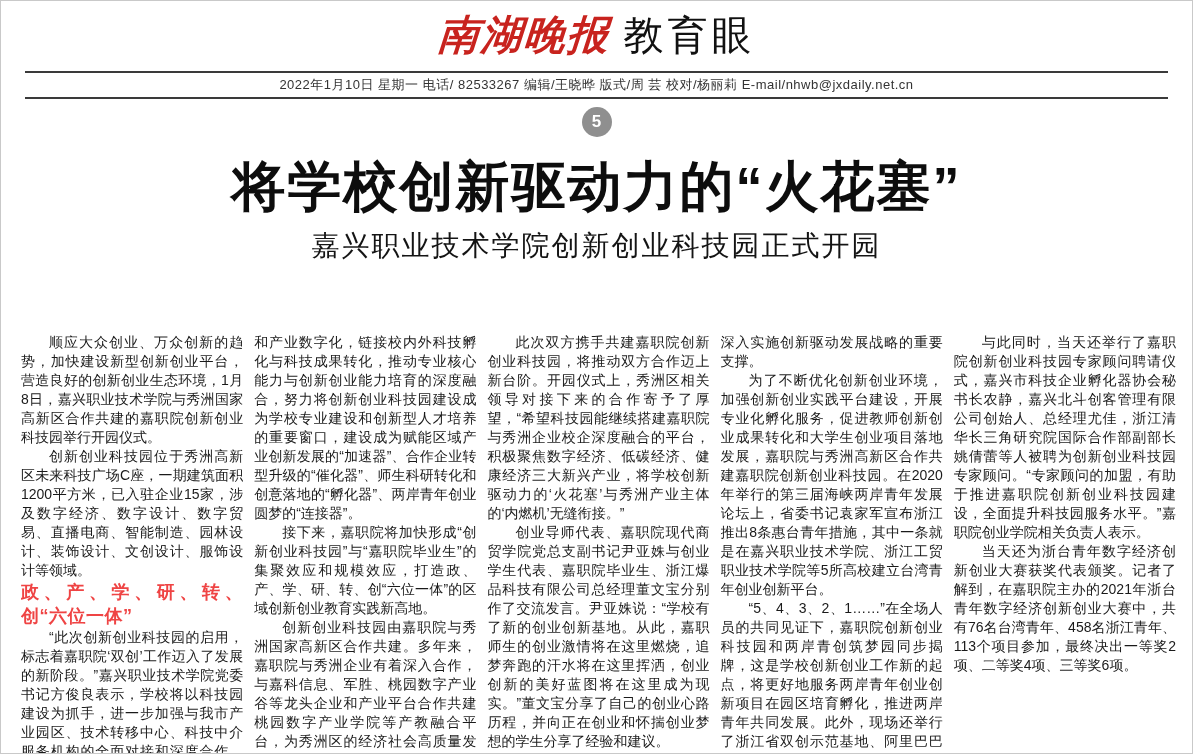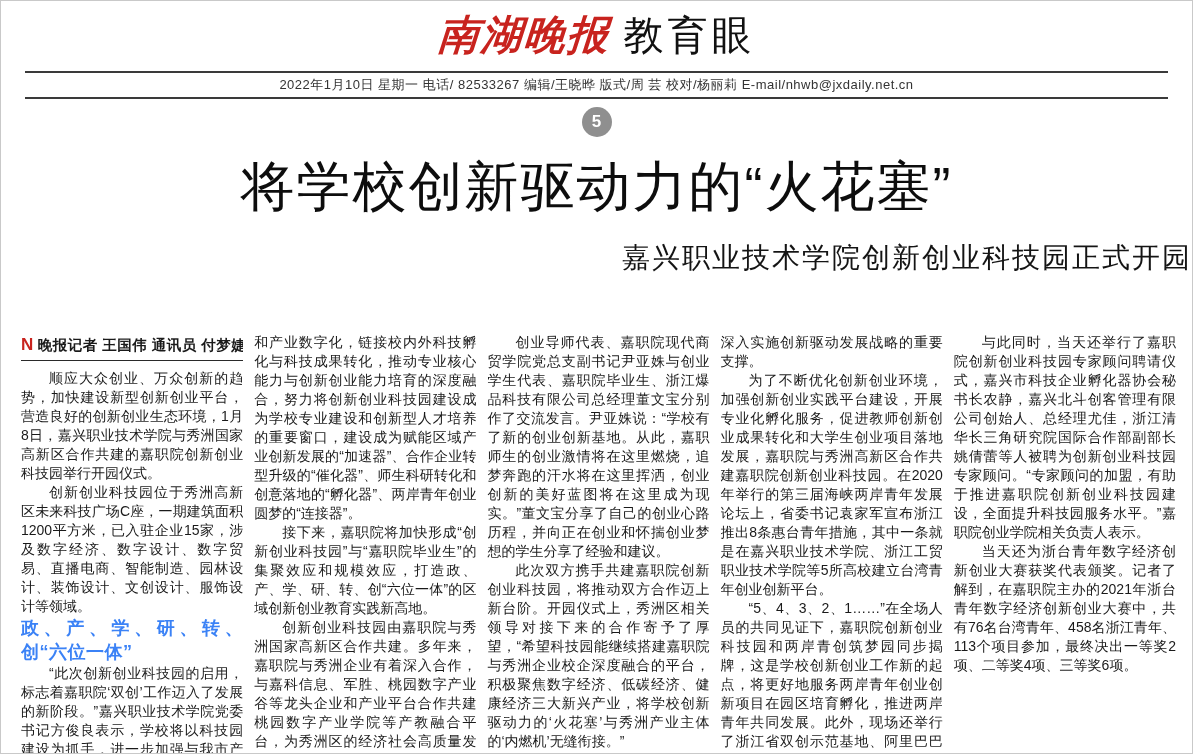--- a/index.html
+++ b/index.html
@@ -21,40 +21,39 @@
     height:24px;display:flex;align-items:center;justify-content:center;text-align:right;
   }
   .dateline{font-size:13px;color:#333;letter-spacing:0.5px;white-space:nowrap;}
   .page-badge{
     width:30px;height:30px;border-radius:50%;margin:8px auto 0 auto;
     color:#ffffff;font-size:17px;font-weight:bold;line-height:30px;text-align:center;
   }
   
   .headline-wrap{text-align:center;margin-top:16px;}
   .headline-line{
-    font-size:54px;font-weight:400;letter-spacing:2px;line-height:66px;color:#0d0d0d;
+    font-size:54px;font-weight:700;letter-spacing:2px;line-height:66px;color:#0d0d0d;
     font-family:"Liberation Sans","DejaVu Sans",sans-serif;
   }
   .headline-sub{
-    font-size:28px;font-weight:400;letter-spacing:2px;margin-top:20px;color:#141414;
+    font-size:28px;font-weight:400;letter-spacing:2px;margin-top:8px;color:#141414;
     font-family:"Liberation Serif","DejaVu Serif",serif;
-    text-align:right;
   }
   
   .body-wrap{
     position:absolute;left:20px;right:16px;top:332px;bottom:0;
     display:flex;gap:11px;
   }
   .col{flex:1 1 0;font-size:14px;line-height:19px;text-align:justify;overflow:hidden;}
   .col p{margin:0;}
   .para{text-indent:2em;}
   .para-cont{text-indent:0;}
   .subhead{
     font-size:18px;font-weight:bold;line-height:24px;margin:8px 0 5px 0;
-    text-indent:0;color:#3b82f6;letter-spacing:0.5px;
+    text-indent:0;color:#ef4444;letter-spacing:0.5px;
   }
   .byline{
     font-size:14.5px;font-weight:bold;border-bottom:1.5px solid #2a2a2a;
     padding:2px 0 5px 0;margin-bottom:8px;white-space:nowrap;letter-spacing:0.5px;
   }
   .byline .n-mark{font-size:17px;font-weight:900;margin-right:4px;}
 </style>
 </head>
 <body>
 
@@ -71,36 +70,33 @@
 
   <div class="page-badge" style="background: rgb(143, 143, 143);">5</div>
 
   <div class="headline-wrap">
     <div class="headline-line">将学校创新驱动力的“火花塞”</div>
     <div class="headline-sub">嘉兴职业技术学院创新创业科技园正式开园</div>
   </div>
 
   <div class="body-wrap">
     <div class="col">
-      <div class="byline">
-        <span class="n-mark" style="color: rgb(200, 35, 30);">N</span><span>晚报记者 王国伟 通讯员 付梦婕</span>
-      </div>
     <p class="para">顺应大众创业、万众创新的趋势，加快建设新型创新创业平台，营造良好的创新创业生态环境，1月8日，嘉兴职业技术学院与秀洲国家高新区合作共建的嘉职院创新创业科技园举行开园仪式。</p>
         <p class="para">创新创业科技园位于秀洲高新区未来科技广场C座，一期建筑面积1200平方米，已入驻企业15家，涉及数字经济、数字设计、数字贸易、直播电商、智能制造、园林设计、装饰设计、文创设计、服饰设计等领域。</p>
         <p class="subhead">政、产、学、研、转、创“六位一体”</p>
         <p class="para">“此次创新创业科技园的启用，标志着嘉职院‘双创’工作迈入了发展的新阶段。”嘉兴职业技术学院党委书记方俊良表示，学校将以科技园建设为抓手，进一步加强与我市产业园区、技术转移中心、科技中介服务机构的全面对接和深度合作，聚焦数字产业化</p>
       </div>
     <div class="col">
         <p class="para-cont">和产业数字化，链接校内外科技孵化与科技成果转化，推动专业核心能力与创新创业能力培育的深度融合，努力将创新创业科技园建设成为学校专业建设和创新型人才培养的重要窗口，建设成为赋能区域产业创新发展的“加速器”、合作企业转型升级的“催化器”、师生科研转化和创意落地的“孵化器”、两岸青年创业圆梦的“连接器”。</p>
         <p class="para">接下来，嘉职院将加快形成“创新创业科技园”与“嘉职院毕业生”的集聚效应和规模效应，打造政、产、学、研、转、创“六位一体”的区域创新创业教育实践新高地。</p>
         <p class="para">创新创业科技园由嘉职院与秀洲国家高新区合作共建。多年来，嘉职院与秀洲企业有着深入合作，与嘉科信息、军胜、桃园数字产业谷等龙头企业和产业平台合作共建桃园数字产业学院等产教融合平台，为秀洲区的经济社会高质量发展注入源源不断的嘉职动力。</p>
       </div>
     <div class="col">
+        <p class="para">此次双方携手共建嘉职院创新创业科技园，将推动双方合作迈上新台阶。开园仪式上，秀洲区相关领导对接下来的合作寄予了厚望，“希望科技园能继续搭建嘉职院与秀洲企业校企深度融合的平台，积极聚焦数字经济、低碳经济、健康经济三大新兴产业，将学校创新驱动力的‘火花塞’与秀洲产业主体的‘内燃机’无缝衔接。”</p>
         <p class="para">创业导师代表、嘉职院现代商贸学院党总支副书记尹亚姝与创业学生代表、嘉职院毕业生、浙江爆品科技有限公司总经理董文宝分别作了交流发言。尹亚姝说：“学校有了新的创业创新基地。从此，嘉职师生的创业激情将在这里燃烧，追梦奔跑的汗水将在这里挥洒，创业创新的美好蓝图将在这里成为现实。”董文宝分享了自己的创业心路历程，并向正在创业和怀揣创业梦想的学生分享了经验和建议。</p>
-        <p class="para">此次双方携手共建嘉职院创新创业科技园，将推动双方合作迈上新台阶。开园仪式上，秀洲区相关领导对接下来的合作寄予了厚望，“希望科技园能继续搭建嘉职院与秀洲企业校企深度融合的平台，积极聚焦数字经济、低碳经济、健康经济三大新兴产业，将学校创新驱动力的‘火花塞’与秀洲产业主体的‘内燃机’无缝衔接。”</p>
         <p class="subhead">学校创新创业工作新的起点</p>
       </div>
     <div class="col">
         <p class="para-cont">深入实施创新驱动发展战略的重要支撑。</p>
         <p class="para">为了不断优化创新创业环境，加强创新创业实践平台建设，开展专业化孵化服务，促进教师创新创业成果转化和大学生创业项目落地发展，嘉职院与秀洲高新区合作共建嘉职院创新创业科技园。在2020年举行的第三届海峡两岸青年发展论坛上，省委书记袁家军宣布浙江推出8条惠台青年措施，其中一条就是在嘉兴职业技术学院、浙江工贸职业技术学院等5所高校建立台湾青年创业创新平台。</p>
         <p class="para">“5、4、3、2、1……”在全场人员的共同见证下，嘉职院创新创业科技园和两岸青创筑梦园同步揭牌，这是学校创新创业工作新的起点，将更好地服务两岸青年创业创新项目在园区培育孵化，推进两岸青年共同发展。此外，现场还举行了浙江省双创示范基地、阿里巴巴速卖通数字贸易学院的揭牌仪式。</p>
       </div>
     <div class="col">
         <p class="para">与此同时，当天还举行了嘉职院创新创业科技园专家顾问聘请仪式，嘉兴市科技企业孵化器协会秘书长农静，嘉兴北斗创客管理有限公司创始人、总经理尤佳，浙江清华长三角研究院国际合作部副部长姚倩蕾等人被聘为创新创业科技园专家顾问。“专家顾问的加盟，有助于推进嘉职院创新创业科技园建设，全面提升科技园服务水平。”嘉职院创业学院相关负责人表示。</p>
         <p class="para">当天还为浙台青年数字经济创新创业大赛获奖代表颁奖。记者了解到，在嘉职院主办的2021年浙台青年数字经济创新创业大赛中，共有76名台湾青年、458名浙江青年、113个项目参加，最终决出一等奖2项、二等奖4项、三等奖6项。</p>

